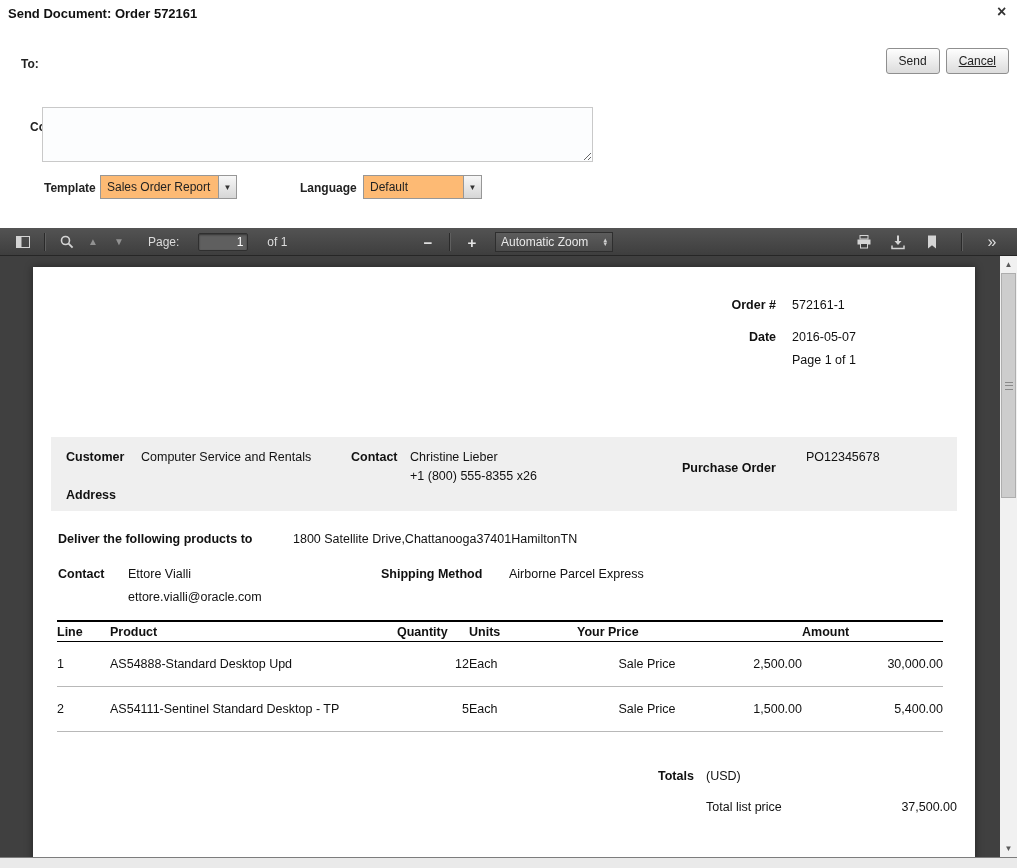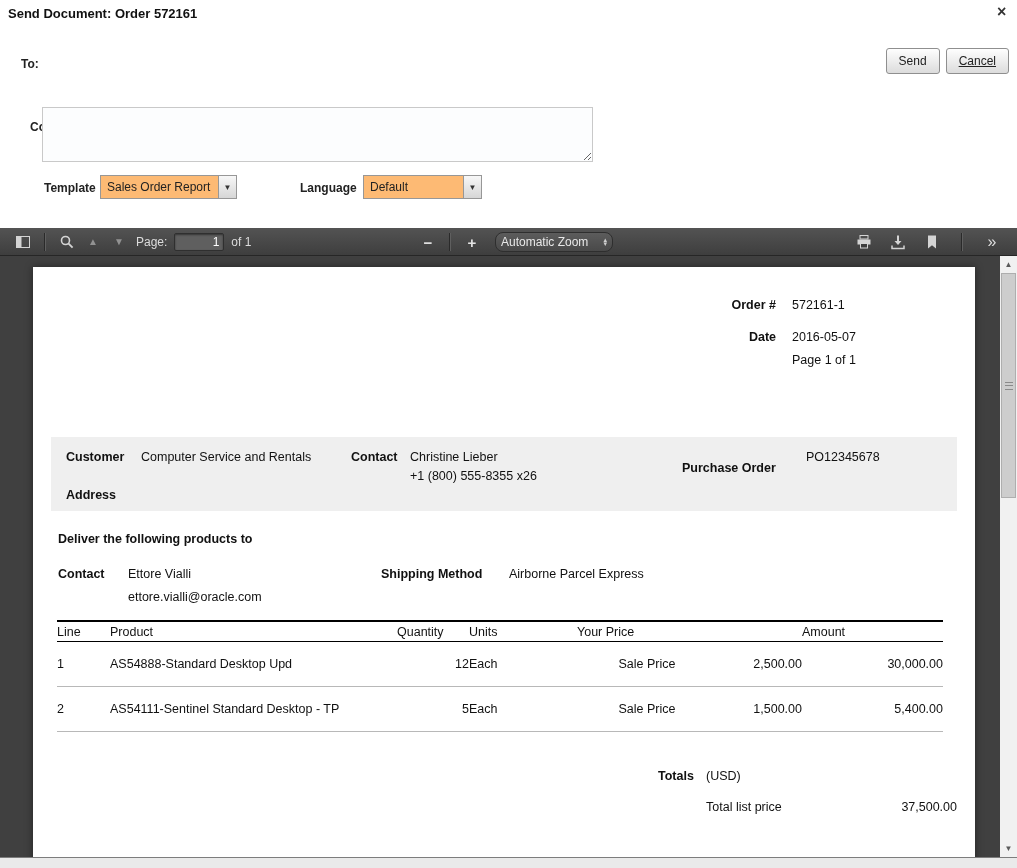--- a/index.html
+++ b/index.html
@@ -38,45 +38,45 @@
   .pdf-viewer{left:0;top:228px;width:1017px;height:629px;}
   .pdf-toolbar{position:absolute;left:0;top:0;width:100%;height:28px;box-sizing:border-box;
       background:linear-gradient(#535353,#3e3e3e);border-bottom:1px solid #262626;
       display:flex;align-items:center;padding:0 10px;}
   .tb-btn{background:none;border:none;color:#dedede;width:26px;height:24px;display:flex;
       align-items:center;justify-content:center;cursor:pointer;padding:0;font-family:"Liberation Sans",sans-serif;}
   .tb-btn.glyph{font-size:10px;}
   .tb-btn.dim{color:#929292;}
   .tb-btn.pm{font-size:15px;font-weight:bold;color:#e4e4e4;}
   .tb-sep{width:1px;height:18px;background:#2a2a2a;border-right:1px solid #5f5f5f;margin:0 8px;}
-  .tb-label{font-size:12px;color:#dcdcdc;margin:0 4px;}
+  .tb-label{font-size:12px;color:#dcdcdc;margin:0 16px;}
   .page-input{width:40px;height:16px;background:#5f5f5f;border:1px solid #2f2f2f;border-radius:2px;
       box-shadow:inset 0 1px 2px rgba(0,0,0,.45);color:#fff;font-size:12px;text-align:right;
       padding:0 4px;margin:0 3px;font-family:"Liberation Sans",sans-serif;}
   .tb-center{position:absolute;left:415px;top:0;height:28px;display:flex;align-items:center;}
   .zoom-select{width:118px;height:20px;box-sizing:border-box;margin-left:10px;
-      background:linear-gradient(#5c5c5c,#494949);border:1px solid #2e2e2e;border-radius:8px;
+      background:linear-gradient(#5c5c5c,#494949);border:1px solid #2e2e2e;border-radius:0;
       color:#e8e8e8;font-size:12px;display:flex;align-items:center;justify-content:space-between;
       padding:0 5px;cursor:pointer;}
   .carets{display:flex;flex-direction:column;font-size:7px;line-height:4px;color:#cfcfcf;}
   .tb-right{position:absolute;right:12px;top:0;height:28px;display:flex;align-items:center;gap:8px;}
   .tb-more{font-size:16px;color:#dedede;}
 
   .pdf-content{position:absolute;left:0;top:28px;right:0;bottom:0;background:#404040;overflow:hidden;}
   .doc-page{position:absolute;left:33px;top:11px;width:942px;height:700px;background:#fff;
       box-shadow:0 0 8px rgba(0,0,0,.45);font-size:12.5px;color:#111;}
   .b{font-weight:bold;}
   .doc-title{top:26px;left:0;width:100%;text-align:center;font-size:25px;color:#4478aa;}
   .meta-label{width:183px;left:560px;text-align:right;font-weight:bold;}
   .band{left:18px;top:170px;width:906px;height:74px;background:#efefef;}
 
   .doc-table{position:absolute;left:24px;top:353px;border-collapse:collapse;table-layout:fixed;
       width:886px;font-size:12.5px;color:#111;}
   .doc-table th{border-top:2px solid #000;border-bottom:1px solid #000;height:19px;
-      font-weight:normal;text-align:left;padding:0;}
+      font-weight:bold;text-align:left;padding:0;}
   .doc-table td{height:44px;border-bottom:1px solid #b8b8b8;vertical-align:middle;padding:0;}
   .pl9{padding-left:9px;} .pl10{padding-left:10px;} .pl14{padding-left:14px;}
   .ta-r{text-align:right;padding-right:6px;} .ta-c{text-align:center;}
 
   
   .scrollbar{position:absolute;right:0;top:0;width:17px;height:100%;background:#f1f1f1;}
   .sb-btn{position:absolute;left:0;width:17px;height:17px;display:flex;align-items:center;
       justify-content:center;font-size:8px;color:#5a5a5a;background:#f1f1f1;cursor:pointer;}
   .sb-btn.top{top:0;} .sb-btn.bottom{bottom:0;}
   .sb-thumb{position:absolute;left:1px;top:17px;width:15px;height:225px;background:#cdcdcd;
@@ -190,20 +190,21 @@
           <span class="abs" style="left:90px;top:13px;">Computer Service and Rentals</span>
           <span class="abs b" style="left:300px;top:13px;">Contact</span>
           <span class="abs" style="left:359px;top:13px;">Christine Lieber</span>
           <span class="abs" style="left:359px;top:32px;">+1 (800) 555-8355 x26</span>
           <span class="abs b" style="left:631px;top:24px;">Purchase Order</span>
           <span class="abs" style="left:755px;top:13px;">PO12345678</span>
           <span class="abs b" style="left:15px;top:51px;">Address</span>
         </div>
 
         <span class="abs b" style="left:25px;top:265px;">Deliver the following products to</span>
+        <span class="abs" style="left:260px;top:265px;">1800 Satellite Drive,Chattanooga37401HamiltonTN</span>
 
         <span class="abs b" style="left:25px;top:300px;">Contact</span>
         <span class="abs" style="left:95px;top:300px;">Ettore Vialli</span>
         <span class="abs b" style="left:348px;top:300px;">Shipping Method</span>
         <span class="abs" style="left:476px;top:300px;">Airborne Parcel Express</span>
         <span class="abs" style="left:95px;top:323px;">ettore.vialli@oracle.com</span>
 
         <table class="doc-table">
           <colgroup>
             <col style="width:53px">

